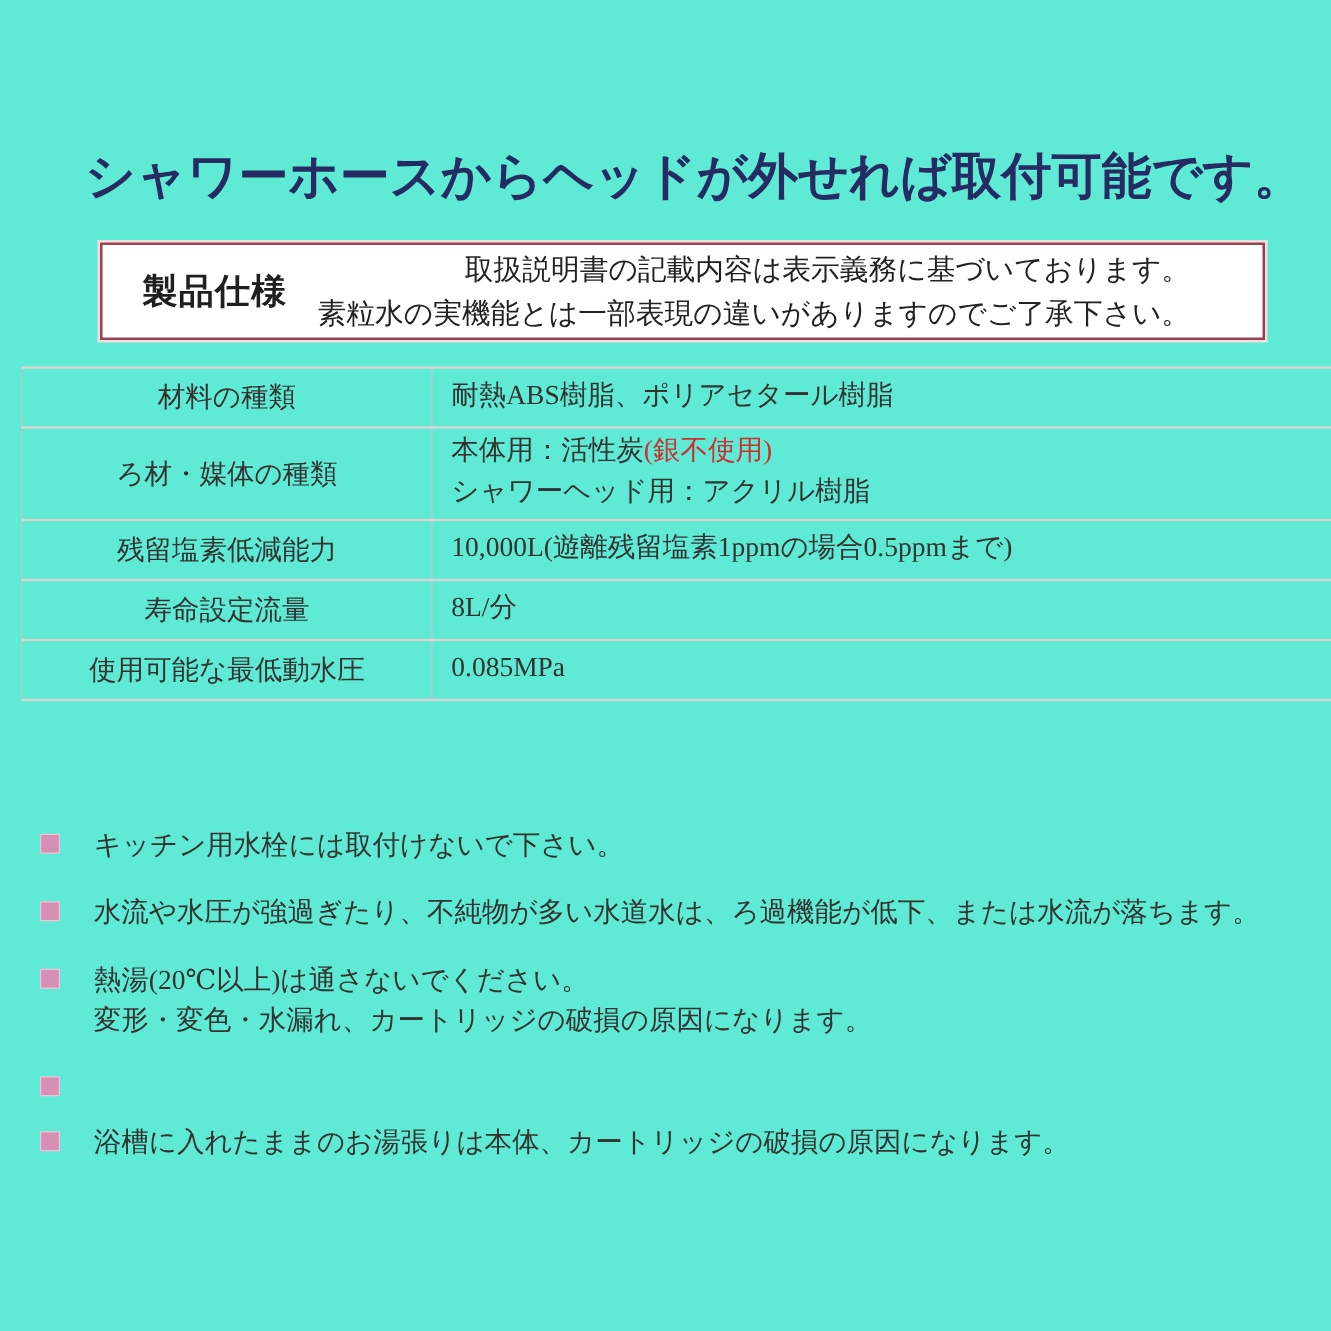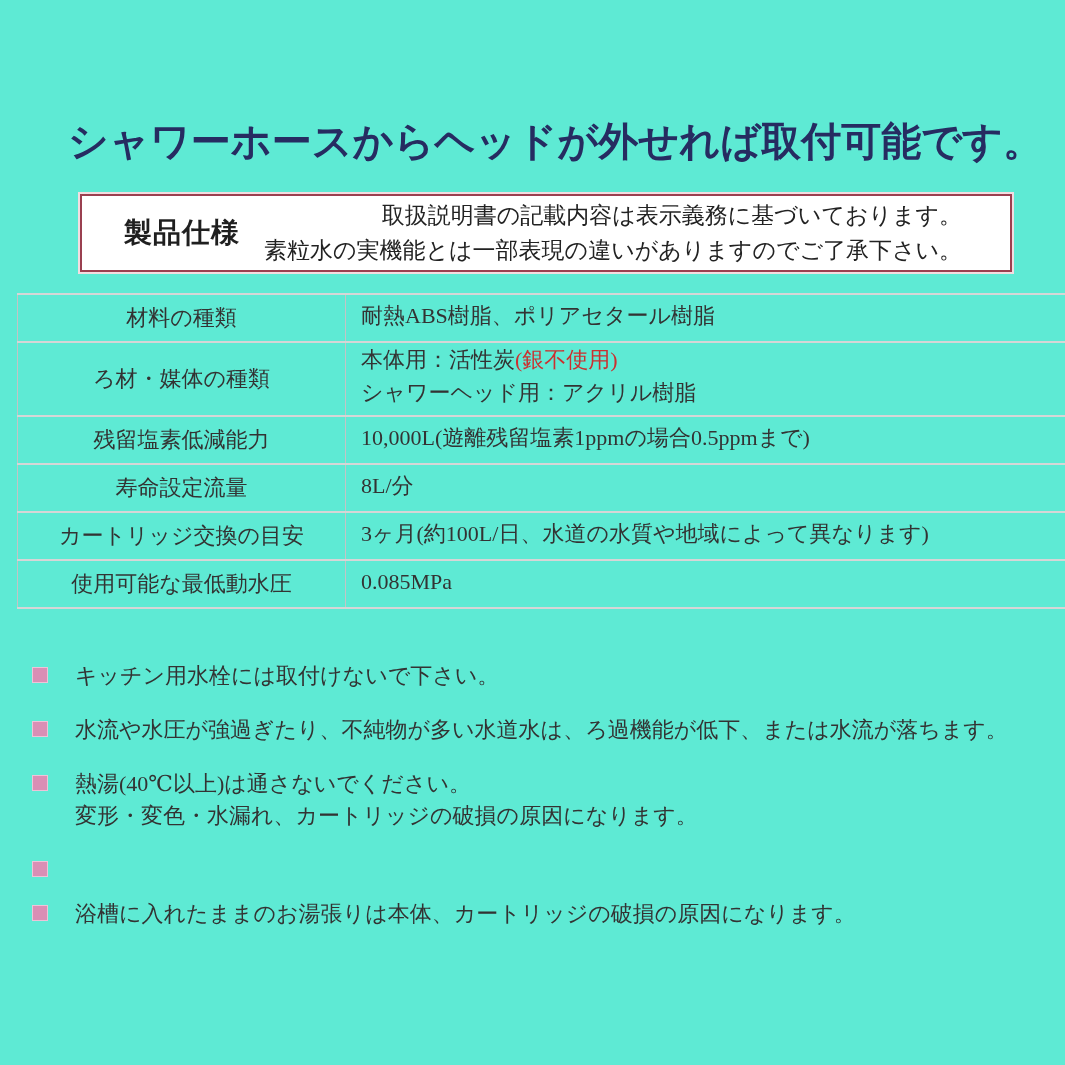--- a/index.html
+++ b/index.html
@@ -36,21 +36,21 @@
   .spec-note{
     position:absolute;left:80px;top:194px;
     width:932px;height:78px;
     border:2px solid var(--note-border);
     box-shadow:0 0 0 2px var(--note-border-glow);
     background:#ffffff;
     display:flex;align-items:center;
   }
   .spec-note-label{
     font-size:28px;font-weight:bold;color:#1f1f1f;
-    margin-left:42px;flex-shrink:0;
+    margin-left:32px;flex-shrink:0;
     letter-spacing:1px;
   }
   .spec-note-lines{
     margin-left:24px;
     font-size:23px;line-height:35px;color:#222222;
     white-space:nowrap;
     text-align:right;
   }
   
   .spec-table{
@@ -144,26 +144,20 @@
             <div><span>10,000L(遊離残留塩素1ppmの場合0.5ppmまで)</span></div>
           </td>
         </tr>
         <tr>
           <td class="cell-label">寿命設定流量</td>
           <td class="cell-value">
             <div><span>8L/分</span></div>
           </td>
         </tr>
         <tr>
-          <td class="cell-label">カートリッジ交換の目安</td>
-          <td class="cell-value">
-            <div><span>3ヶ月(約100L/日、水道の水質や地域によって異なります)</span></div>
-          </td>
-        </tr>
-        <tr>
           <td class="cell-label">使用可能な最低動水圧</td>
           <td class="cell-value">
             <div><span>0.085MPa</span></div>
           </td>
         </tr>
       </tbody>
   </table>
 
   <ul class="notes">
       <li>
@@ -174,21 +168,21 @@
       </li>
       <li>
         <span class="bullet"></span>
         <div class="note-text">
           <div>水流や水圧が強過ぎたり、不純物が多い水道水は、ろ過機能が低下、または水流が落ちます。</div>
         </div>
       </li>
       <li>
         <span class="bullet"></span>
         <div class="note-text">
-          <div>熱湯(40℃以上)は通さないでください。</div>
+          <div>熱湯(20℃以上)は通さないでください。</div>
           <div>変形・変色・水漏れ、カートリッジの破損の原因になります。</div>
         </div>
       </li>
       <li>
         <span class="bullet"></span>
       </li>
       <li>
         <span class="bullet"></span>
         <div class="note-text">
           <div>浴槽に入れたままのお湯張りは本体、カートリッジの破損の原因になります。</div>

